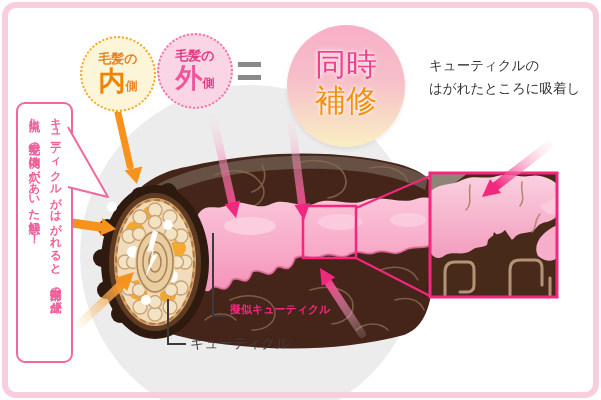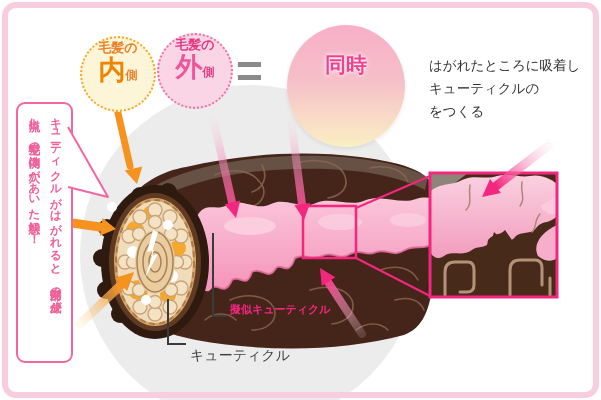--- a/index.html
+++ b/index.html
@@ -5,43 +5,43 @@
   html,body{margin:0;padding:0;background:#ffffff;}
   .canvas{position:relative;width:601px;height:400px;background:#ffffff;overflow:hidden;border-radius:16px;font-family:"Liberation Sans","DejaVu Sans",sans-serif;}
   .abs{position:absolute;}
   svg{display:block;}
   
   .frame{position:absolute;left:2px;top:2px;right:2px;bottom:2px;border:6px solid #F8CEDE;border-radius:14px;pointer-events:none;z-index:10;}
   
   .badge{position:absolute;border-radius:50%;text-align:center;z-index:4;box-sizing:border-box;}
   .badge-inner{left:80px;top:36px;width:76px;height:76px;background:#FDF5D7;border:2px dotted #F5A623;}
   .badge-outer{left:157px;top:33px;width:76px;height:76px;background:#FAD5E5;border:2px dotted #F06FA7;}
-  .badge .pre{display:block;font-size:13px;font-weight:bold;margin-top:2px;line-height:15px;}
+  .badge .pre{display:block;font-size:13px;font-weight:bold;margin-top:13px;line-height:15px;}
   .badge .big{font-size:27px;font-weight:bold;line-height:30px;}
   .badge .suf{font-size:12px;font-weight:bold;}
   .badge-inner .pre,.badge-inner .suf{color:#E8822A;}
   .badge-inner .big{color:#F08300;}
   .badge-outer .pre,.badge-outer .suf{color:#E23A84;}
   .badge-outer .big{color:#F0549B;}
   .equals{position:absolute;left:236px;top:44px;font-size:46px;font-weight:bold;color:#8A8A8A;z-index:4;}
   .badge-result{left:287px;top:25px;width:118px;height:122px;background:linear-gradient(180deg,#F8AFC8 0%,#F6BFC9 45%,#FAEFC3 100%);box-shadow:0 2px 4px rgba(0,0,0,0.08);}
-  .badge-result .r1,.badge-result .r2{display:block;font-size:21px;font-weight:bold;line-height:36px;text-shadow:0 0 5px #ffffff,0 0 2px #ffffff;}
+  .badge-result .r1,.badge-result .r2{display:block;font-size:31px;font-weight:normal;line-height:36px;text-shadow:0 0 5px #ffffff,0 0 2px #ffffff;}
   .badge-result .r1{margin-top:22px;color:#F0418F;}
   .badge-result .r2{color:#F5900F;}
   
   .caption{position:absolute;left:429px;top:54px;width:170px;z-index:4;color:#333333;font-size:13.5px;line-height:23px;white-space:nowrap;}
   .caption .hl{color:#F4277E;font-weight:bold;font-size:15px;}
   
   .bubble{position:absolute;left:16px;top:102px;width:57px;height:261px;background:#ffffff;border:2px solid #F2679F;border-radius:9px;z-index:2;box-sizing:border-box;}
   .bubble-text{writing-mode:vertical-rl;text-orientation:upright;font-size:11.5px;font-weight:bold;color:#F0609B;height:245px;margin:6px auto 0;line-height:1.85;letter-spacing:0px;}
   .bubble-text div{display:block;}
   .tailsvg{position:absolute;left:60px;top:115px;z-index:3;pointer-events:none;}
   
   .lab-pseudo{position:absolute;left:230px;top:302px;font-size:11px;font-weight:bold;color:#F4277E;z-index:4;white-space:nowrap;}
-  .lab-cuticle{position:absolute;left:190px;top:335px;font-size:14px;color:#3F3F3F;z-index:4;white-space:nowrap;margin-top:12px;}
+  .lab-cuticle{position:absolute;left:190px;top:335px;font-size:14px;color:#3F3F3F;z-index:4;white-space:nowrap;}
 </style>
 </head>
 <body>
 
 <div class="canvas">
 
   <svg class="abs" style="left:0;top:0;z-index:1;" width="601" height="400" viewBox="0 0 601 400">
     <defs>
       <linearGradient id="bandGrad" x1="0" y1="195" x2="0" y2="300" gradientUnits="userSpaceOnUse">
         <stop offset="0" stop-color="#FBC6DA"></stop>
@@ -249,25 +249,25 @@
     <span class="pre">毛髪の</span>
     <span class="big">内</span><span class="suf">側</span>
   </div>
   <div class="badge badge-outer">
     <span class="pre">毛髪の</span>
     <span class="big">外</span><span class="suf">側</span>
   </div>
   <div class="equals">=</div>
   <div class="badge badge-result">
     <span class="r1">同時</span>
+    <span class="r2">補修</span>
   </div>
 
   <div class="caption">
+    <div>キューティクルの</div>
     <div>はがれたところに吸着し</div>
-    <div>キューティクルの</div>
-    <div>をつくる</div>
   </div>
 
   <div class="lab-pseudo">擬似キューティクル</div>
   <div class="lab-cuticle">キューティクル</div>
 
   <div class="frame"></div>
 </div>
 
 </body></html>

